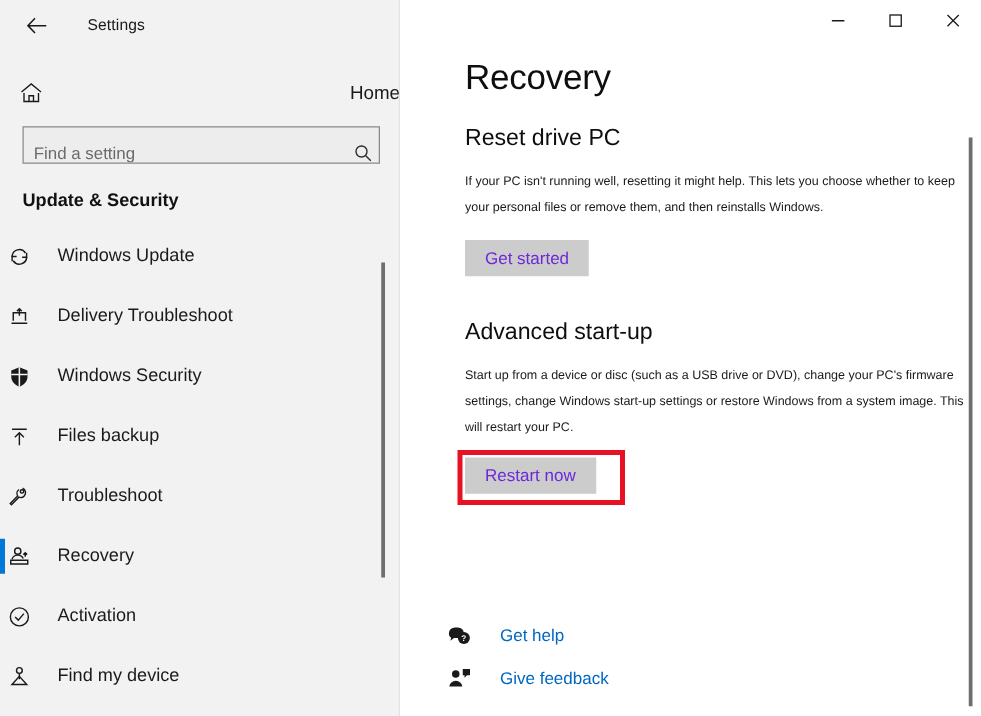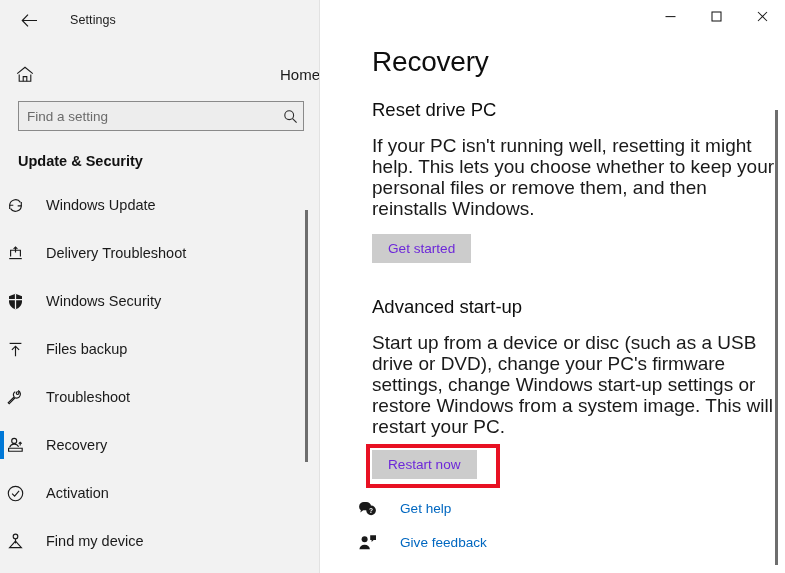--- a/index.html
+++ b/index.html
@@ -75,21 +75,21 @@
     font-size: 15px;
     color: #1a1a1a;
   }
 
   .search-wrap {
     margin: 8px 16px 0 18px;
     height: 30px;
     background: #ededed;
     border: 1px solid #8a8a8a;
     display: flex;
-    align-items: center;
+    align-items: flex-end;
     box-sizing: border-box;
   }
   .search-wrap input {
     flex: 1;
     border: 0;
     outline: 0;
     background: transparent;
     font-family: "Liberation Sans", sans-serif;
     font-size: 13.5px;
     color: #2b2b2b;
@@ -201,21 +201,21 @@
     margin: 0;
     letter-spacing: -.2px;
   }
   .h2 {
     font-size: 18.5px;
     font-weight: normal;
     color: #0e0e0e;
     margin: 21px 0 0 0;
   }
   .body-text {
-    font-size: 19px;
+    font-size: 10px;
     line-height: 21px;
     color: #1a1a1a;
     margin: 14px 0 0 0;
     max-width: 436px;
   }
   .btn {
     display: inline-block;
     background: #cccccc;
     color: #6d28d9;
     border: 0;

